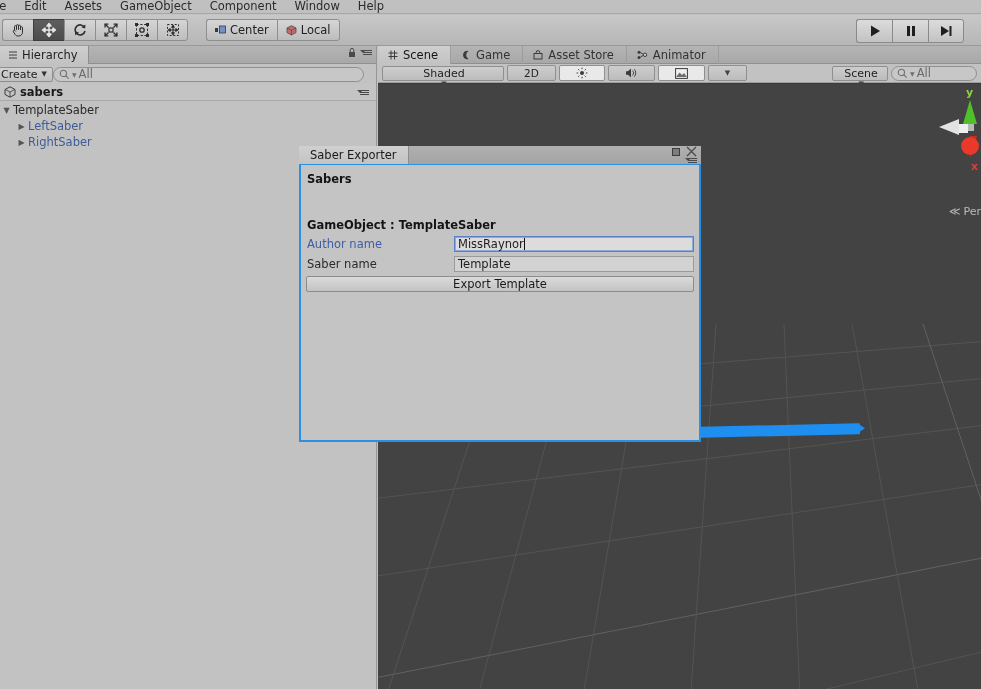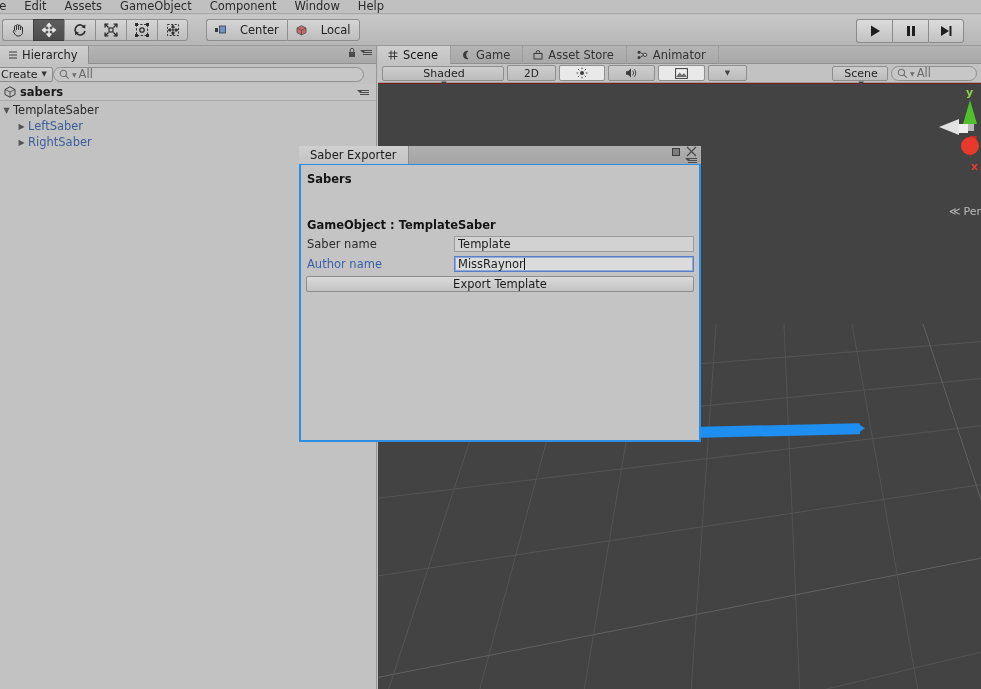--- a/index.html
+++ b/index.html
@@ -43,21 +43,21 @@
   .tbtn:first-child { border-radius: 3px 0 0 3px; }
   .tbtn:last-child { border-radius: 0 3px 3px 0; border-right-width: 1px; }
   .tbtn.on { background: linear-gradient(#5e5e5e, #4c4c4c); border-color: #3d3d3d; }
   .tbtn svg { display: block; }
 
   .pivot-group { position: absolute; top: 4px; left: 206px; display: flex; }
   .pbtn {
     height: 22px; padding: 8px 8px;
     background: linear-gradient(#d6d6d6, #bdbdbd);
     border: 1px solid #8e8e8e; border-right-width: 0;
-    display: flex; align-items: center; gap: 14px;
+    display: flex; align-items: center; gap: 4px;
     font-size: 11.5px; color: #222;
   }
   .pbtn:first-child { border-radius: 3px 0 0 3px; }
   .pbtn:last-child { border-radius: 0 3px 3px 0; border-right-width: 1px; }
 
   .play-group { position: absolute; top: 4px; left: 856px; display: flex; }
   .plbtn {
     width: 36px; height: 24px;
     background: linear-gradient(#dcdcdc, #c2c2c2);
     border: 1px solid #8a8a8a; border-right-width: 0;
@@ -562,33 +562,33 @@
           <i></i>
           <i></i>
         </span>
     </div>
 
     <div class="ex-body">
       <div class="ex-h1">Sabers</div>
       <div class="ex-h2">GameObject : TemplateSaber</div>
 
       <div class="field-row">
-        <div class="field-label">Saber name</div>
-        <div class="field-input">
-          <span>Template</span>
-        </div>
-      </div>
-
-      <div class="field-row">
         <div class="field-label focused">Author name</div>
         <div class="field-input focused">
           <span>MissRaynor</span>
             <span class="caret"></span>
         </div>
       </div>
 
+      <div class="field-row">
+        <div class="field-label">Saber name</div>
+        <div class="field-input">
+          <span>Template</span>
+        </div>
+      </div>
+
       <div class="ex-button">
         <span>Export Template</span>
       </div>
     </div>
   </div>
 
 </div>
 
 </body></html>

